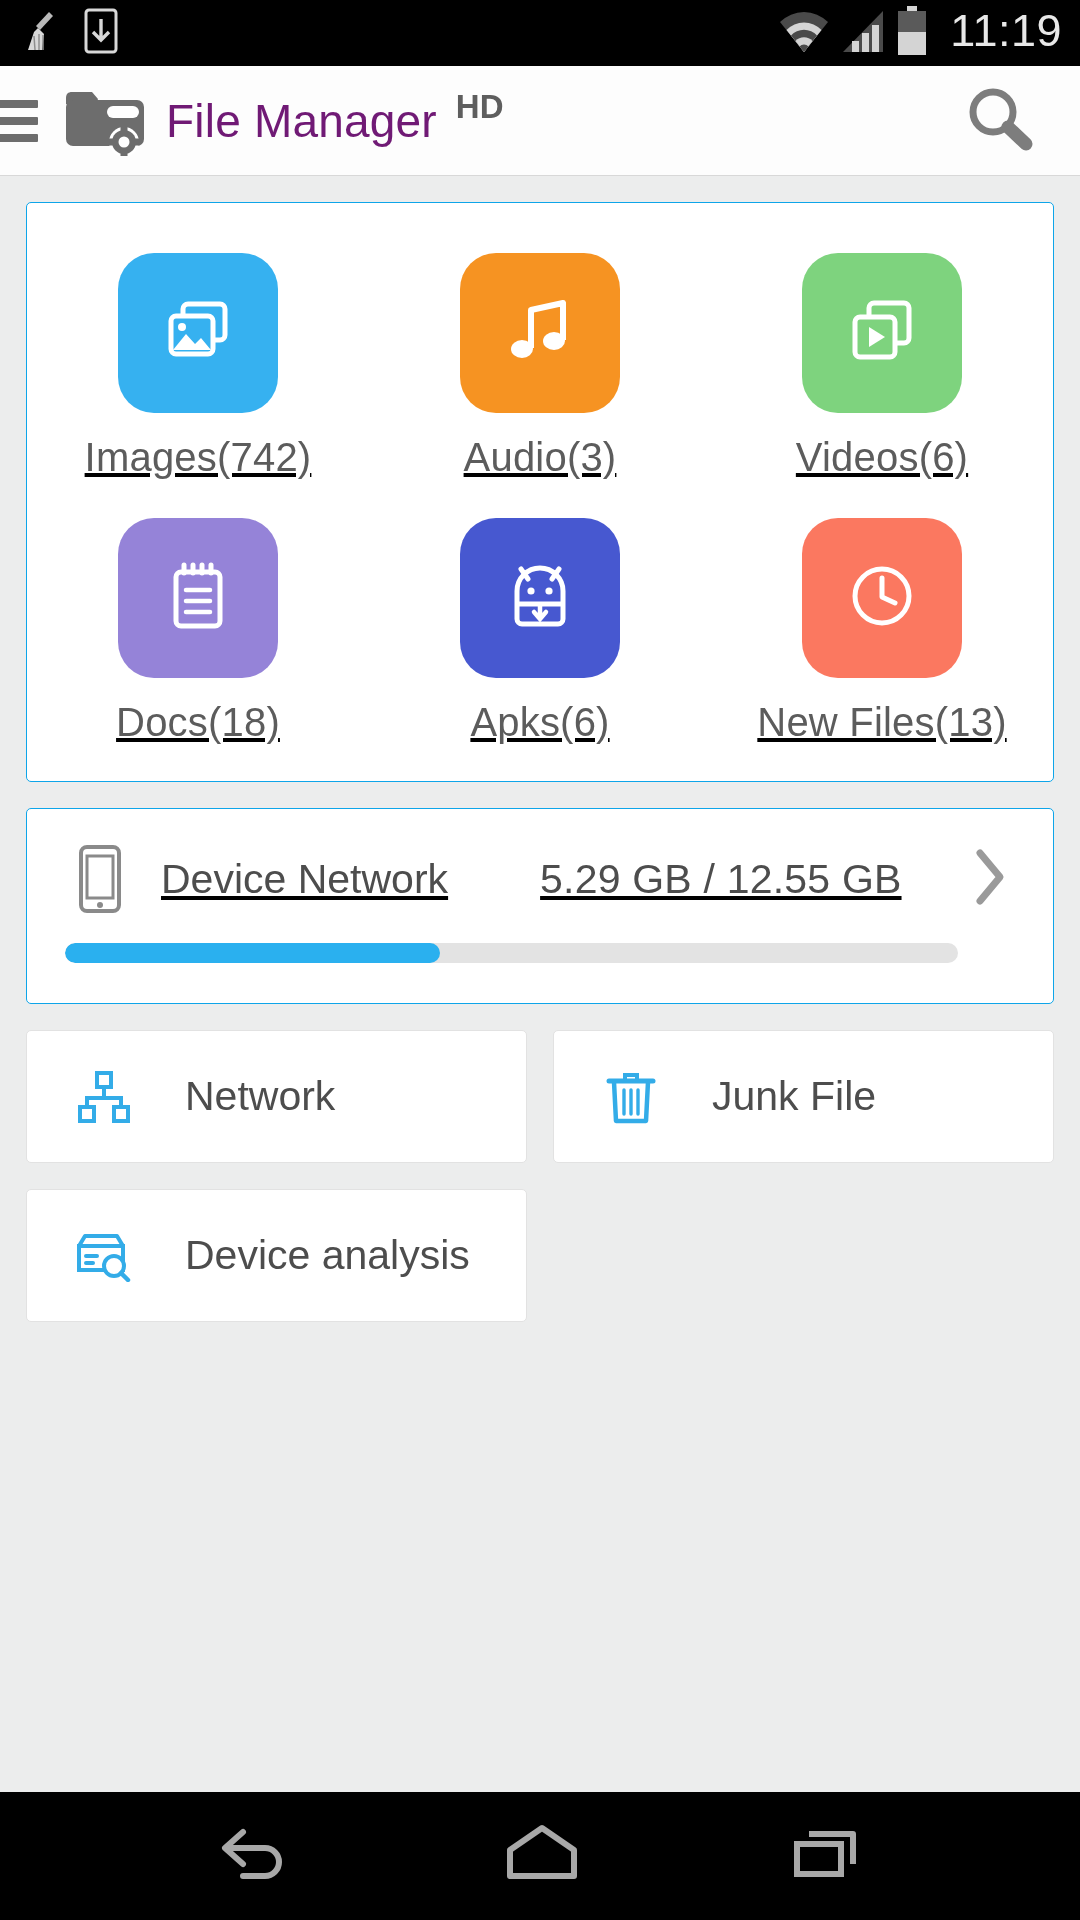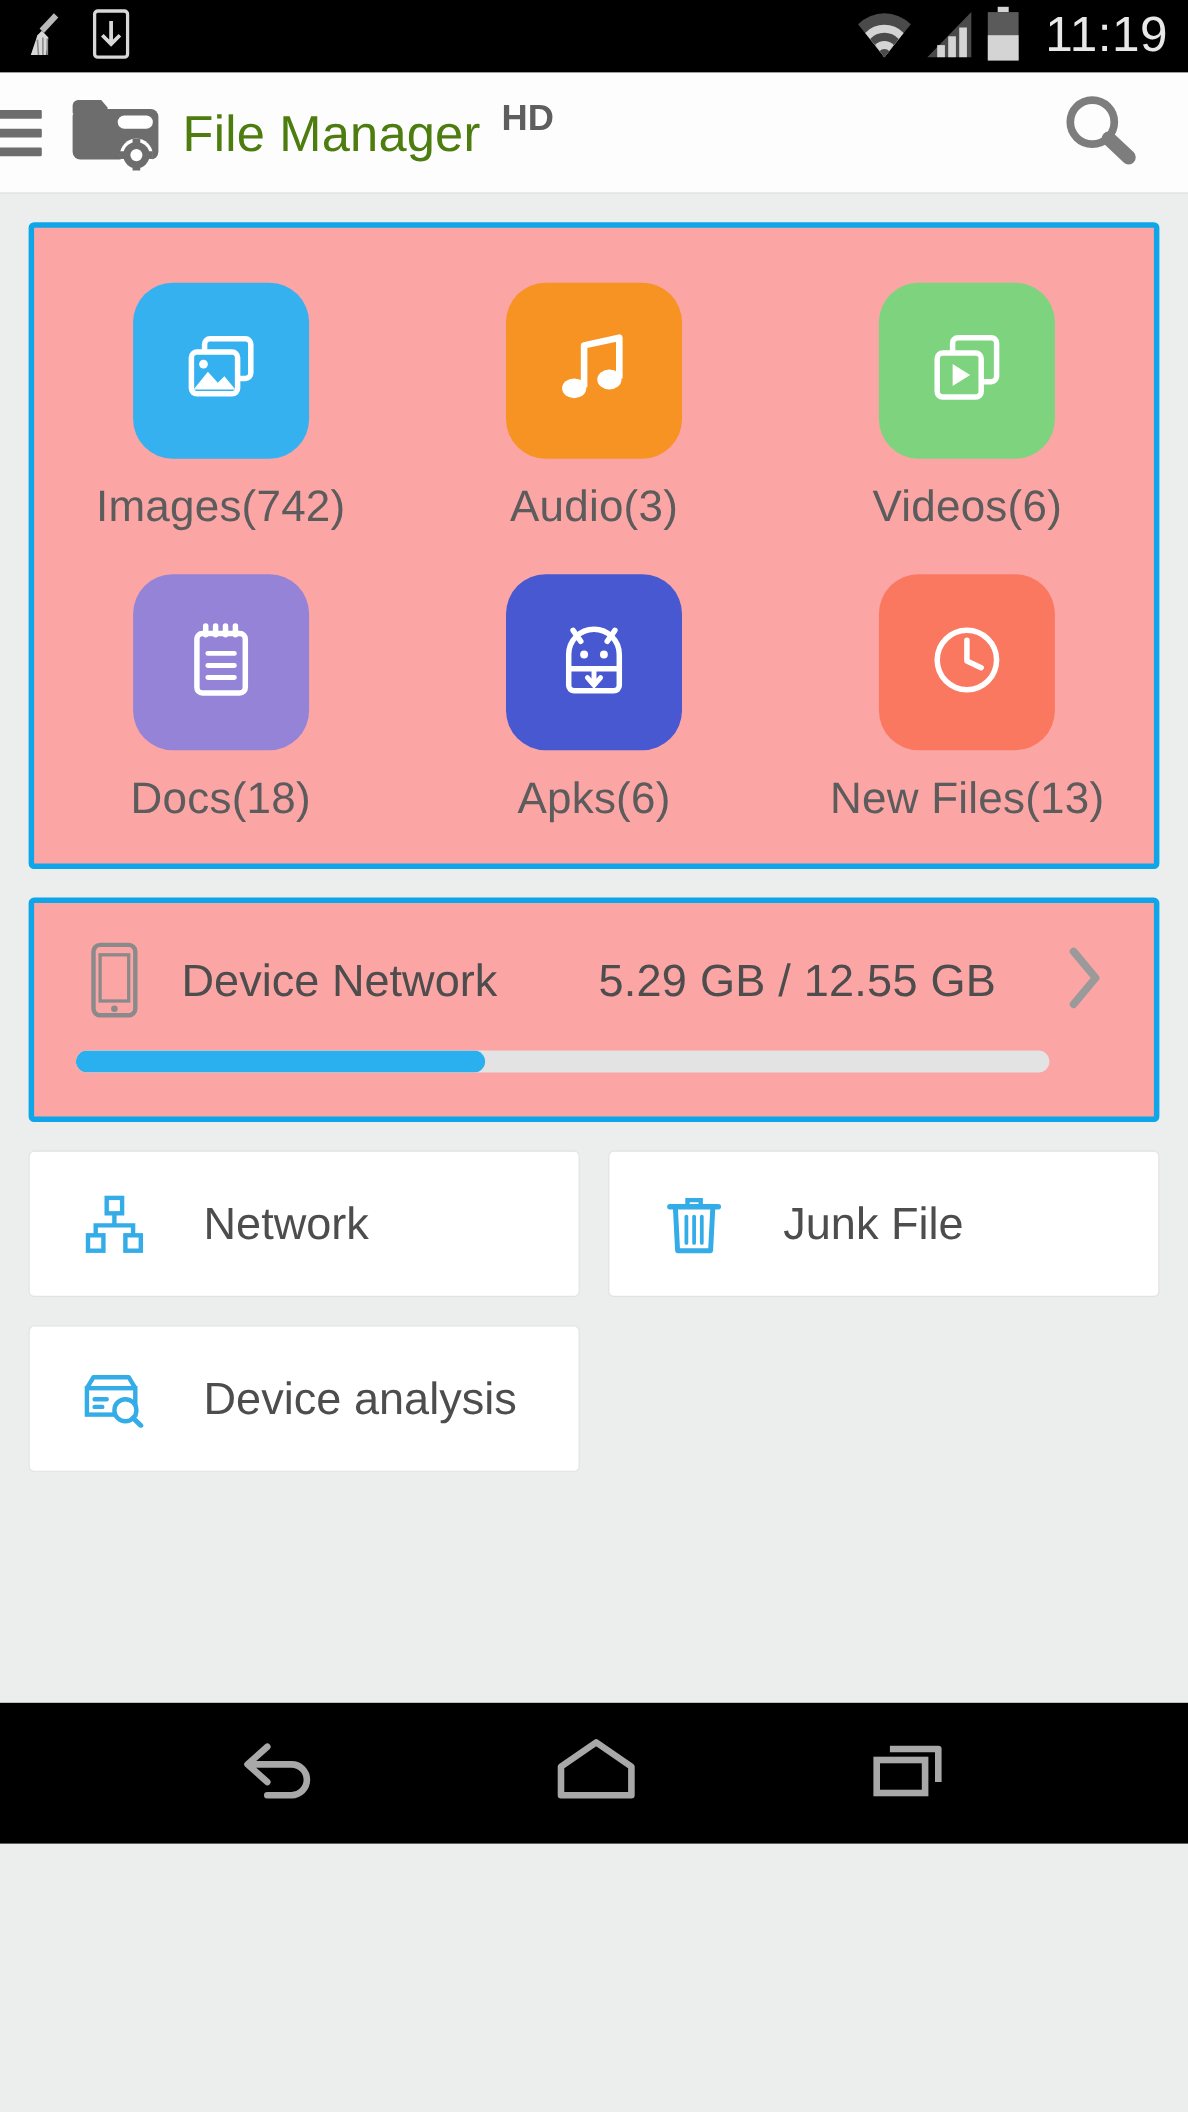--- a/index.html
+++ b/index.html
@@ -2,21 +2,21 @@
 <html><head>
 <meta charset="utf-8">
 <style>
   * { margin:0; padding:0; box-sizing:border-box; }
   html, body { width:1080px; height:1920px; }
   body {
     font-family: "Liberation Sans", sans-serif;
     background:#eceded;
     overflow:hidden;
   }
-  .screen { width:1080px; height:1676px; position:relative; display:flex; flex-direction:column; }
+  .screen { width:1080px; height:1920px; position:relative; display:flex; flex-direction:column; }
 
   
   .statusbar {
     height:66px; background:#000; flex:none;
     display:flex; align-items:center; padding:0 18px 0 22px;
   }
   .sb-left { display:flex; align-items:center; gap:22px; }
   .sb-spacer { flex:1; }
   .sb-right { display:flex; align-items:center; gap:10px; }
   .sb-clock {
@@ -32,31 +32,31 @@
     border-bottom:1px solid #d8d8d8;
     position:relative;
   }
   .hamburger { width:46px; display:flex; flex-direction:column; gap:9px; padding-left:0; margin-left:-6px; }
   .hamburger i { display:block; height:8px; background:#6d6d6d; border-radius:1px; }
   .hamburger i:nth-child(1){ width:44px; }
   .hamburger i:nth-child(2){ width:44px; }
   .hamburger i:nth-child(3){ width:44px; }
   .brand { display:flex; align-items:center; gap:16px; margin-left:22px; }
   .brand-title {
-    font-size:46px; color:#4d7c0f; letter-spacing:0.2px;text-align:center;
+    font-size:46px; color:#701a75; letter-spacing:0.2px;text-align:center;
   }
   .brand-sup { font-size:33px; color:#5e5e5e; vertical-align:super; position:relative; top:-14px; margin-left:3px;font-weight:bold; }
   .appbar-spacer { flex:1; }
   .search-btn { padding:10px; display:flex; align-items:center; justify-content:center; }
 
   
   .content { flex:1; padding:26px 26px 0 26px; overflow:hidden; }
 
   .card {
-    background:#fca5a5; border:5px solid #0ea5e9; border-radius:5px;
+    background:#ffffff; border:1px solid #0ea5e9; border-radius:5px;text-decoration:underline;
   }
 
   
   .cat-card { padding:50px 0 36px 0; margin-bottom:26px; }
   .cat-grid { display:grid; grid-template-columns:repeat(3,1fr); row-gap:38px; }
   .cat-item { display:flex; flex-direction:column; align-items:center; }
   .cat-tile {
     width:160px; height:160px; border-radius:36px;
     display:flex; align-items:center; justify-content:center;
   }

